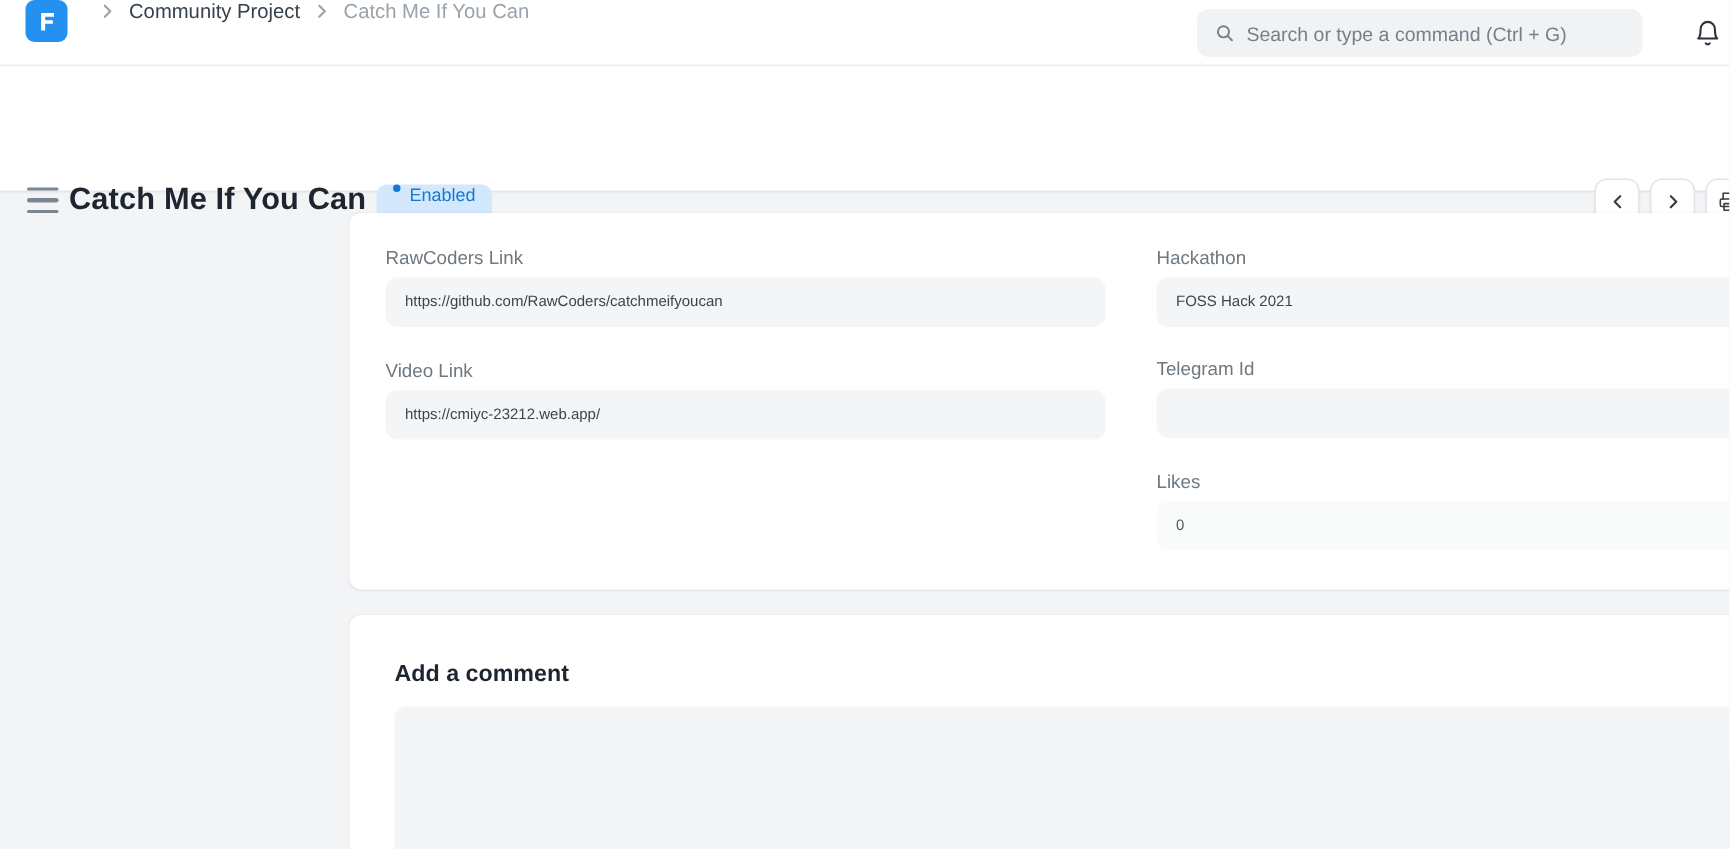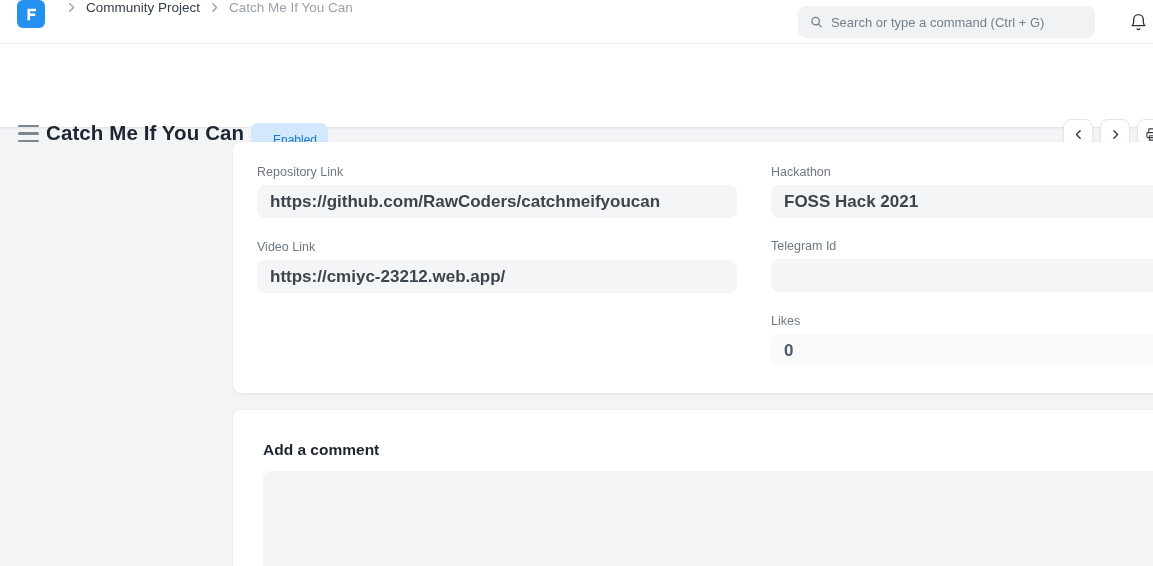--- a/index.html
+++ b/index.html
@@ -114,21 +114,21 @@
     letter-spacing: 0.1px;
     white-space: nowrap;
   }
   .status-badge {
     position: absolute;
     left: 251px; top: 79px;
     height: 24px;
     background: #d3e8fc;
     border-radius: 7px;
     display: flex;
-    align-items: flex-end;
+    align-items: flex-start;
     padding: 0 11px;
     font-size: 12px;
     font-weight: 500;
     color: #1579d1;
     white-space: nowrap;
   }
   .status-badge .dot {
     width: 5px; height: 5px;
     border-radius: 50%;
     background: #1579d1;
@@ -187,23 +187,22 @@
   }
   .field input {
     width: 100%;
     height: 33px;
     background: #f4f5f6;
     border: none;
     outline: none;
     border-radius: 8px;
     padding: 0 13px;
     font-family: inherit;
-    font-size: 17px;
+    font-size: 10px;
     color: #3c454d;
-    font-weight: bold;
   }
   .field input.read-only {
     background: #f9fafa;
     color: #4c5a67;
   }
 
   .comment-card {
     top: 282px;
     height: 360px;
     padding: 30px;
@@ -305,21 +304,21 @@
         </svg>
       </button>
     </div>
   </div>
 
   <main class="page-body">
 
     <section class="card form-card">
       <div class="form-col">
         <div class="field">
-          <label class="field-label">Repository Link</label>
+          <label class="field-label">RawCoders Link</label>
           <input type="text" value="https://github.com/RawCoders/catchmeifyoucan" style="">
         </div>
         <div class="field">
           <label class="field-label">Video Link</label>
           <input type="text" value="https://cmiyc-23212.web.app/" style="">
         </div>
       </div>
       <div class="form-col">
         <div class="field">
           <label class="field-label">Hackathon</label>

